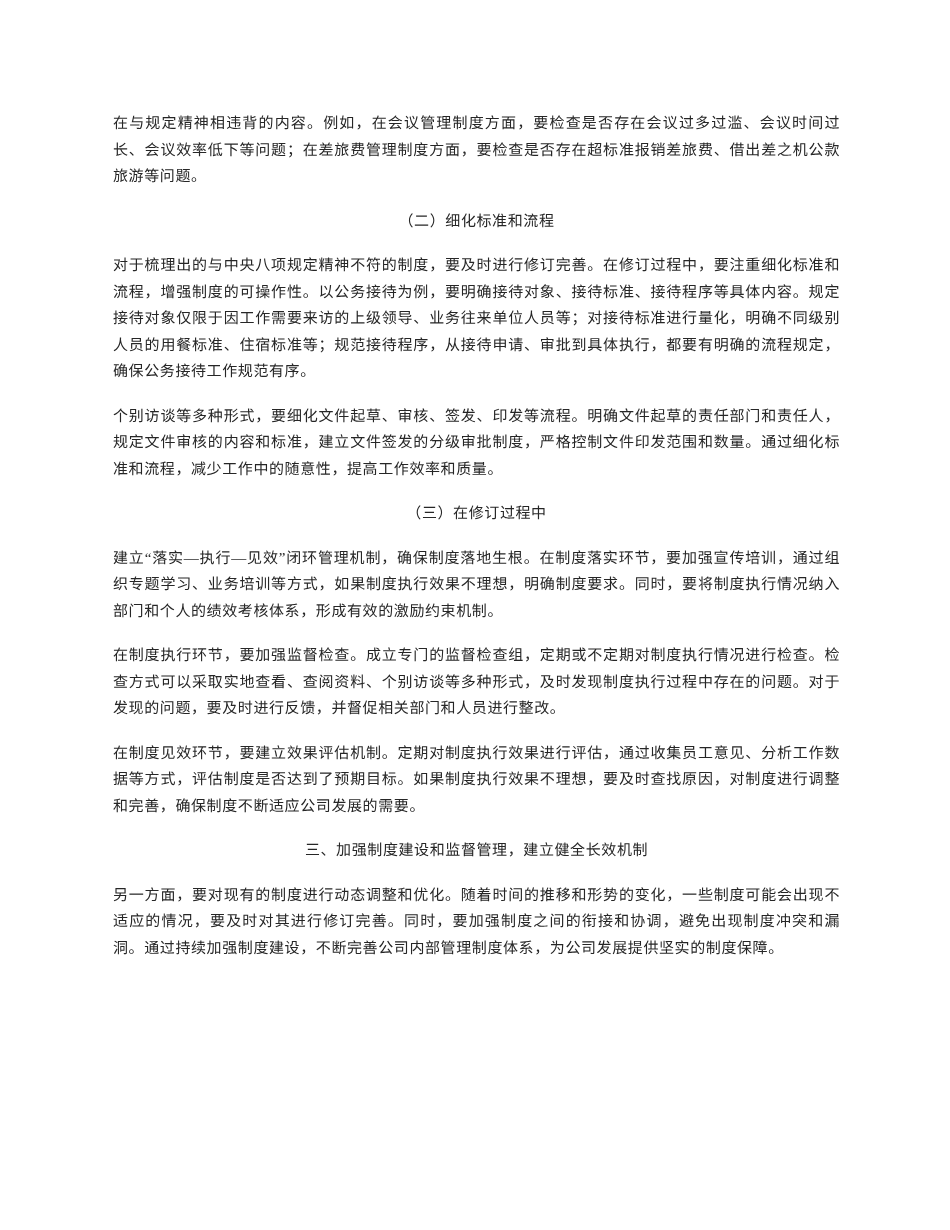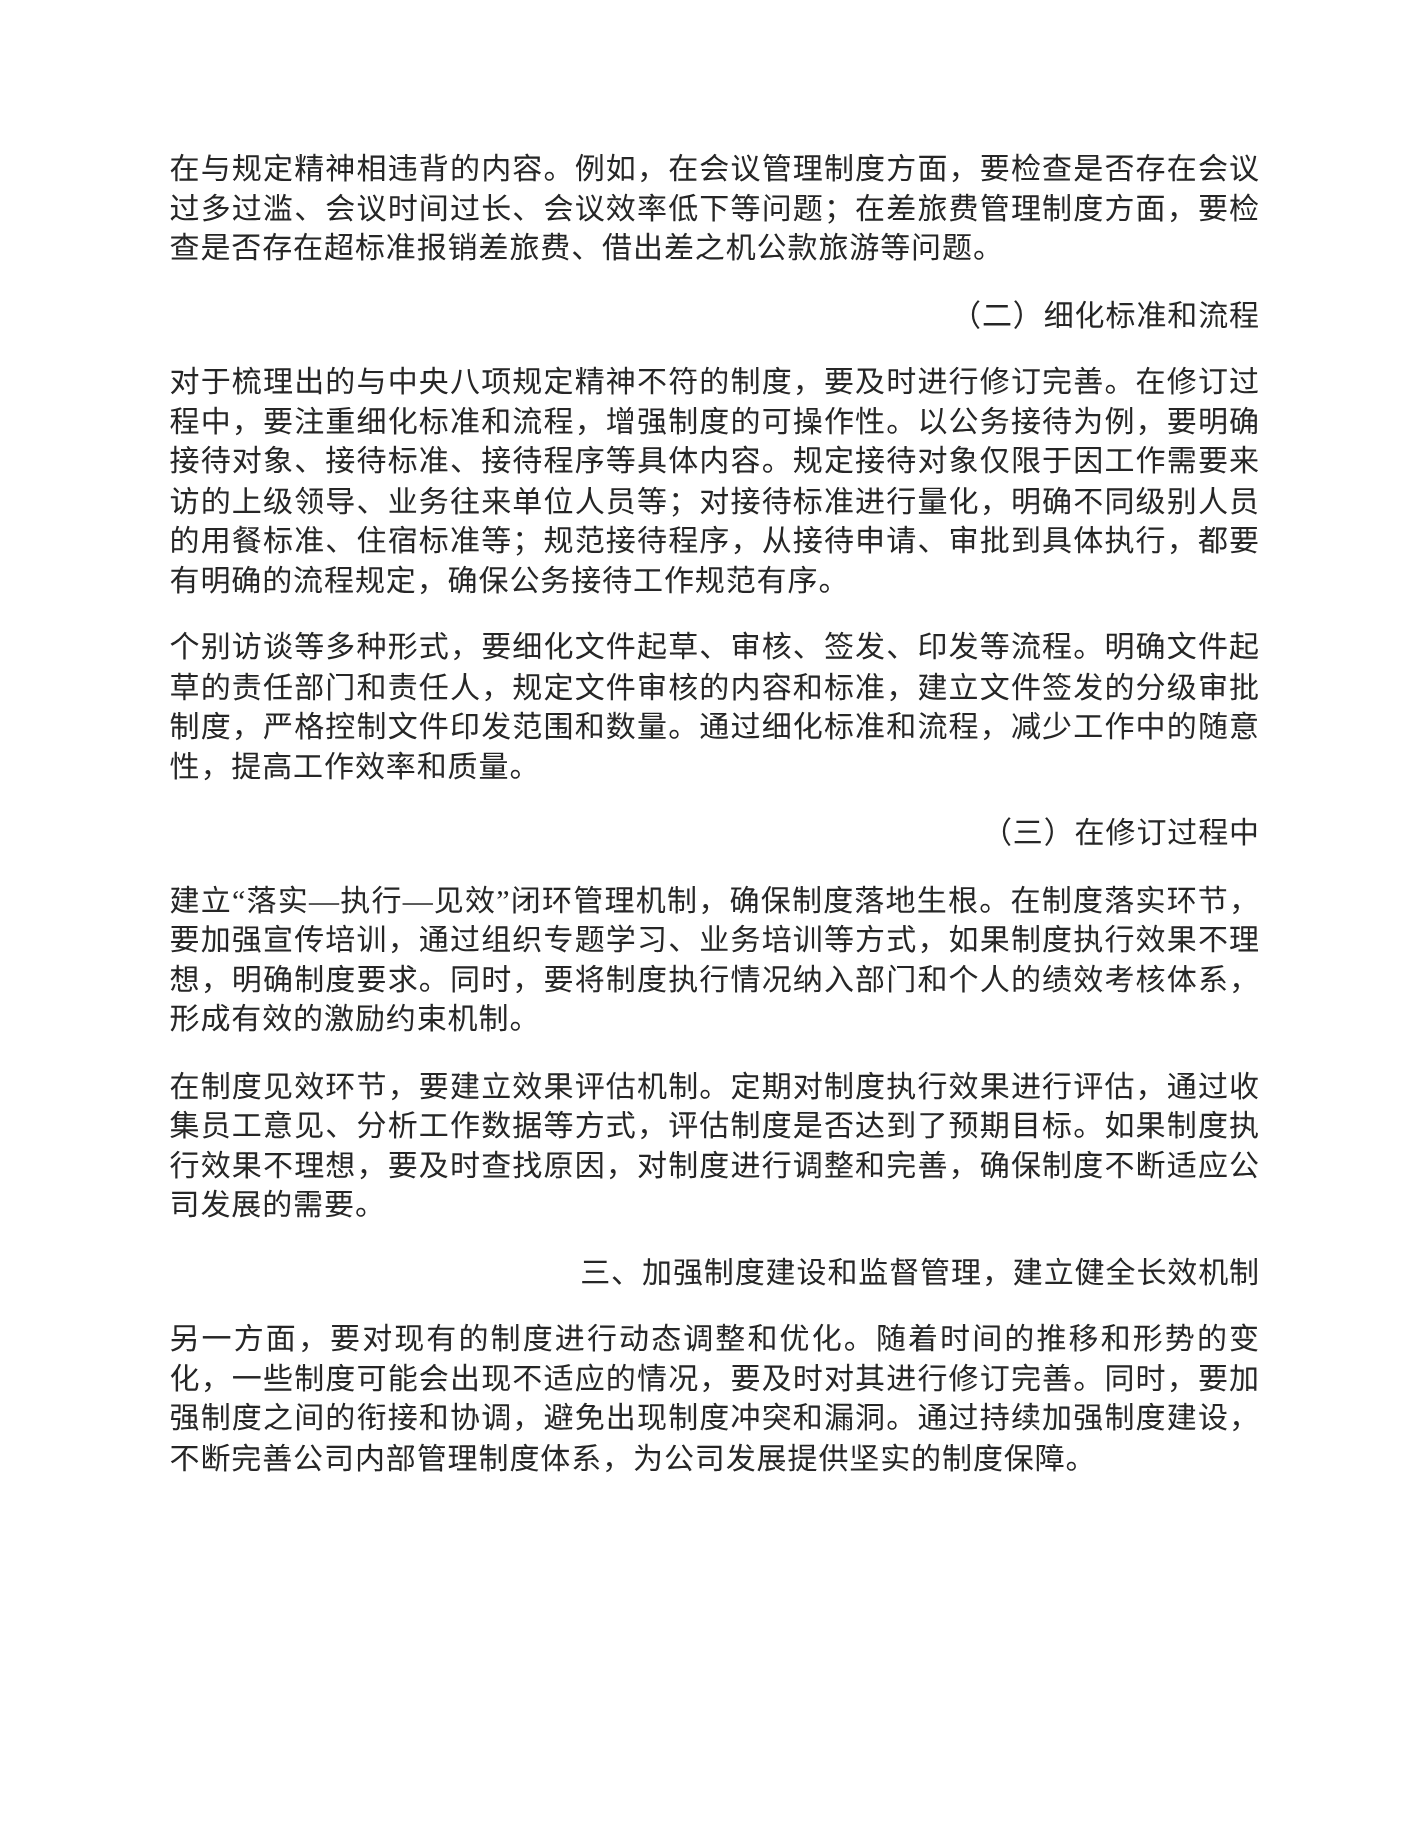--- a/index.html
+++ b/index.html
@@ -14,39 +14,40 @@
     color: #262626;
   }
   .doc-page {
     box-sizing: border-box;
     width: 950px;
     min-height: 1230px;
     padding: 100px 110px 60px 113px;
     background: #ffffff;
   }
   .doc-block {
-    font-size: 20px;
+    font-size: 15px;
     line-height: 26.5px;
     letter-spacing: 0.6px;
-    margin: 0 0 18px 0;
+    margin: 10px 0 18px 0;
     text-align: justify;
     text-justify: inter-ideograph;
     word-break: break-all;
   }
   .doc-block.heading {
-    text-align: right;
+    text-align: center;
   }
 </style>
 </head>
 <body>
 
 <div class="doc-page">
   <p class="doc-block">在与规定精神相违背的内容。例如，在会议管理制度方面，要检查是否存在会议过多过滥、会议时间过长、会议效率低下等问题；在差旅费管理制度方面，要检查是否存在超标准报销差旅费、借出差之机公款旅游等问题。</p>
   <p class="doc-block heading">（二）细化标准和流程</p>
   <p class="doc-block">对于梳理出的与中央八项规定精神不符的制度，要及时进行修订完善。在修订过程中，要注重细化标准和流程，增强制度的可操作性。以公务接待为例，要明确接待对象、接待标准、接待程序等具体内容。规定接待对象仅限于因工作需要来访的上级领导、业务往来单位人员等；对接待标准进行量化，明确不同级别人员的用餐标准、住宿标准等；规范接待程序，从接待申请、审批到具体执行，都要有明确的流程规定，确保公务接待工作规范有序。</p>
   <p class="doc-block">个别访谈等多种形式，要细化文件起草、审核、签发、印发等流程。明确文件起草的责任部门和责任人，规定文件审核的内容和标准，建立文件签发的分级审批制度，严格控制文件印发范围和数量。通过细化标准和流程，减少工作中的随意性，提高工作效率和质量。</p>
   <p class="doc-block heading">（三）在修订过程中</p>
   <p class="doc-block">建立“落实—执行—见效”闭环管理机制，确保制度落地生根。在制度落实环节，要加强宣传培训，通过组织专题学习、业务培训等方式，如果制度执行效果不理想，明确制度要求。同时，要将制度执行情况纳入部门和个人的绩效考核体系，形成有效的激励约束机制。</p>
+  <p class="doc-block">在制度执行环节，要加强监督检查。成立专门的监督检查组，定期或不定期对制度执行情况进行检查。检查方式可以采取实地查看、查阅资料、个别访谈等多种形式，及时发现制度执行过程中存在的问题。对于发现的问题，要及时进行反馈，并督促相关部门和人员进行整改。</p>
   <p class="doc-block">在制度见效环节，要建立效果评估机制。定期对制度执行效果进行评估，通过收集员工意见、分析工作数据等方式，评估制度是否达到了预期目标。如果制度执行效果不理想，要及时查找原因，对制度进行调整和完善，确保制度不断适应公司发展的需要。</p>
   <p class="doc-block heading">三、加强制度建设和监督管理，建立健全长效机制</p>
   <p class="doc-block">另一方面，要对现有的制度进行动态调整和优化。随着时间的推移和形势的变化，一些制度可能会出现不适应的情况，要及时对其进行修订完善。同时，要加强制度之间的衔接和协调，避免出现制度冲突和漏洞。通过持续加强制度建设，不断完善公司内部管理制度体系，为公司发展提供坚实的制度保障。</p>
 
 </div>
 
 </body></html>

